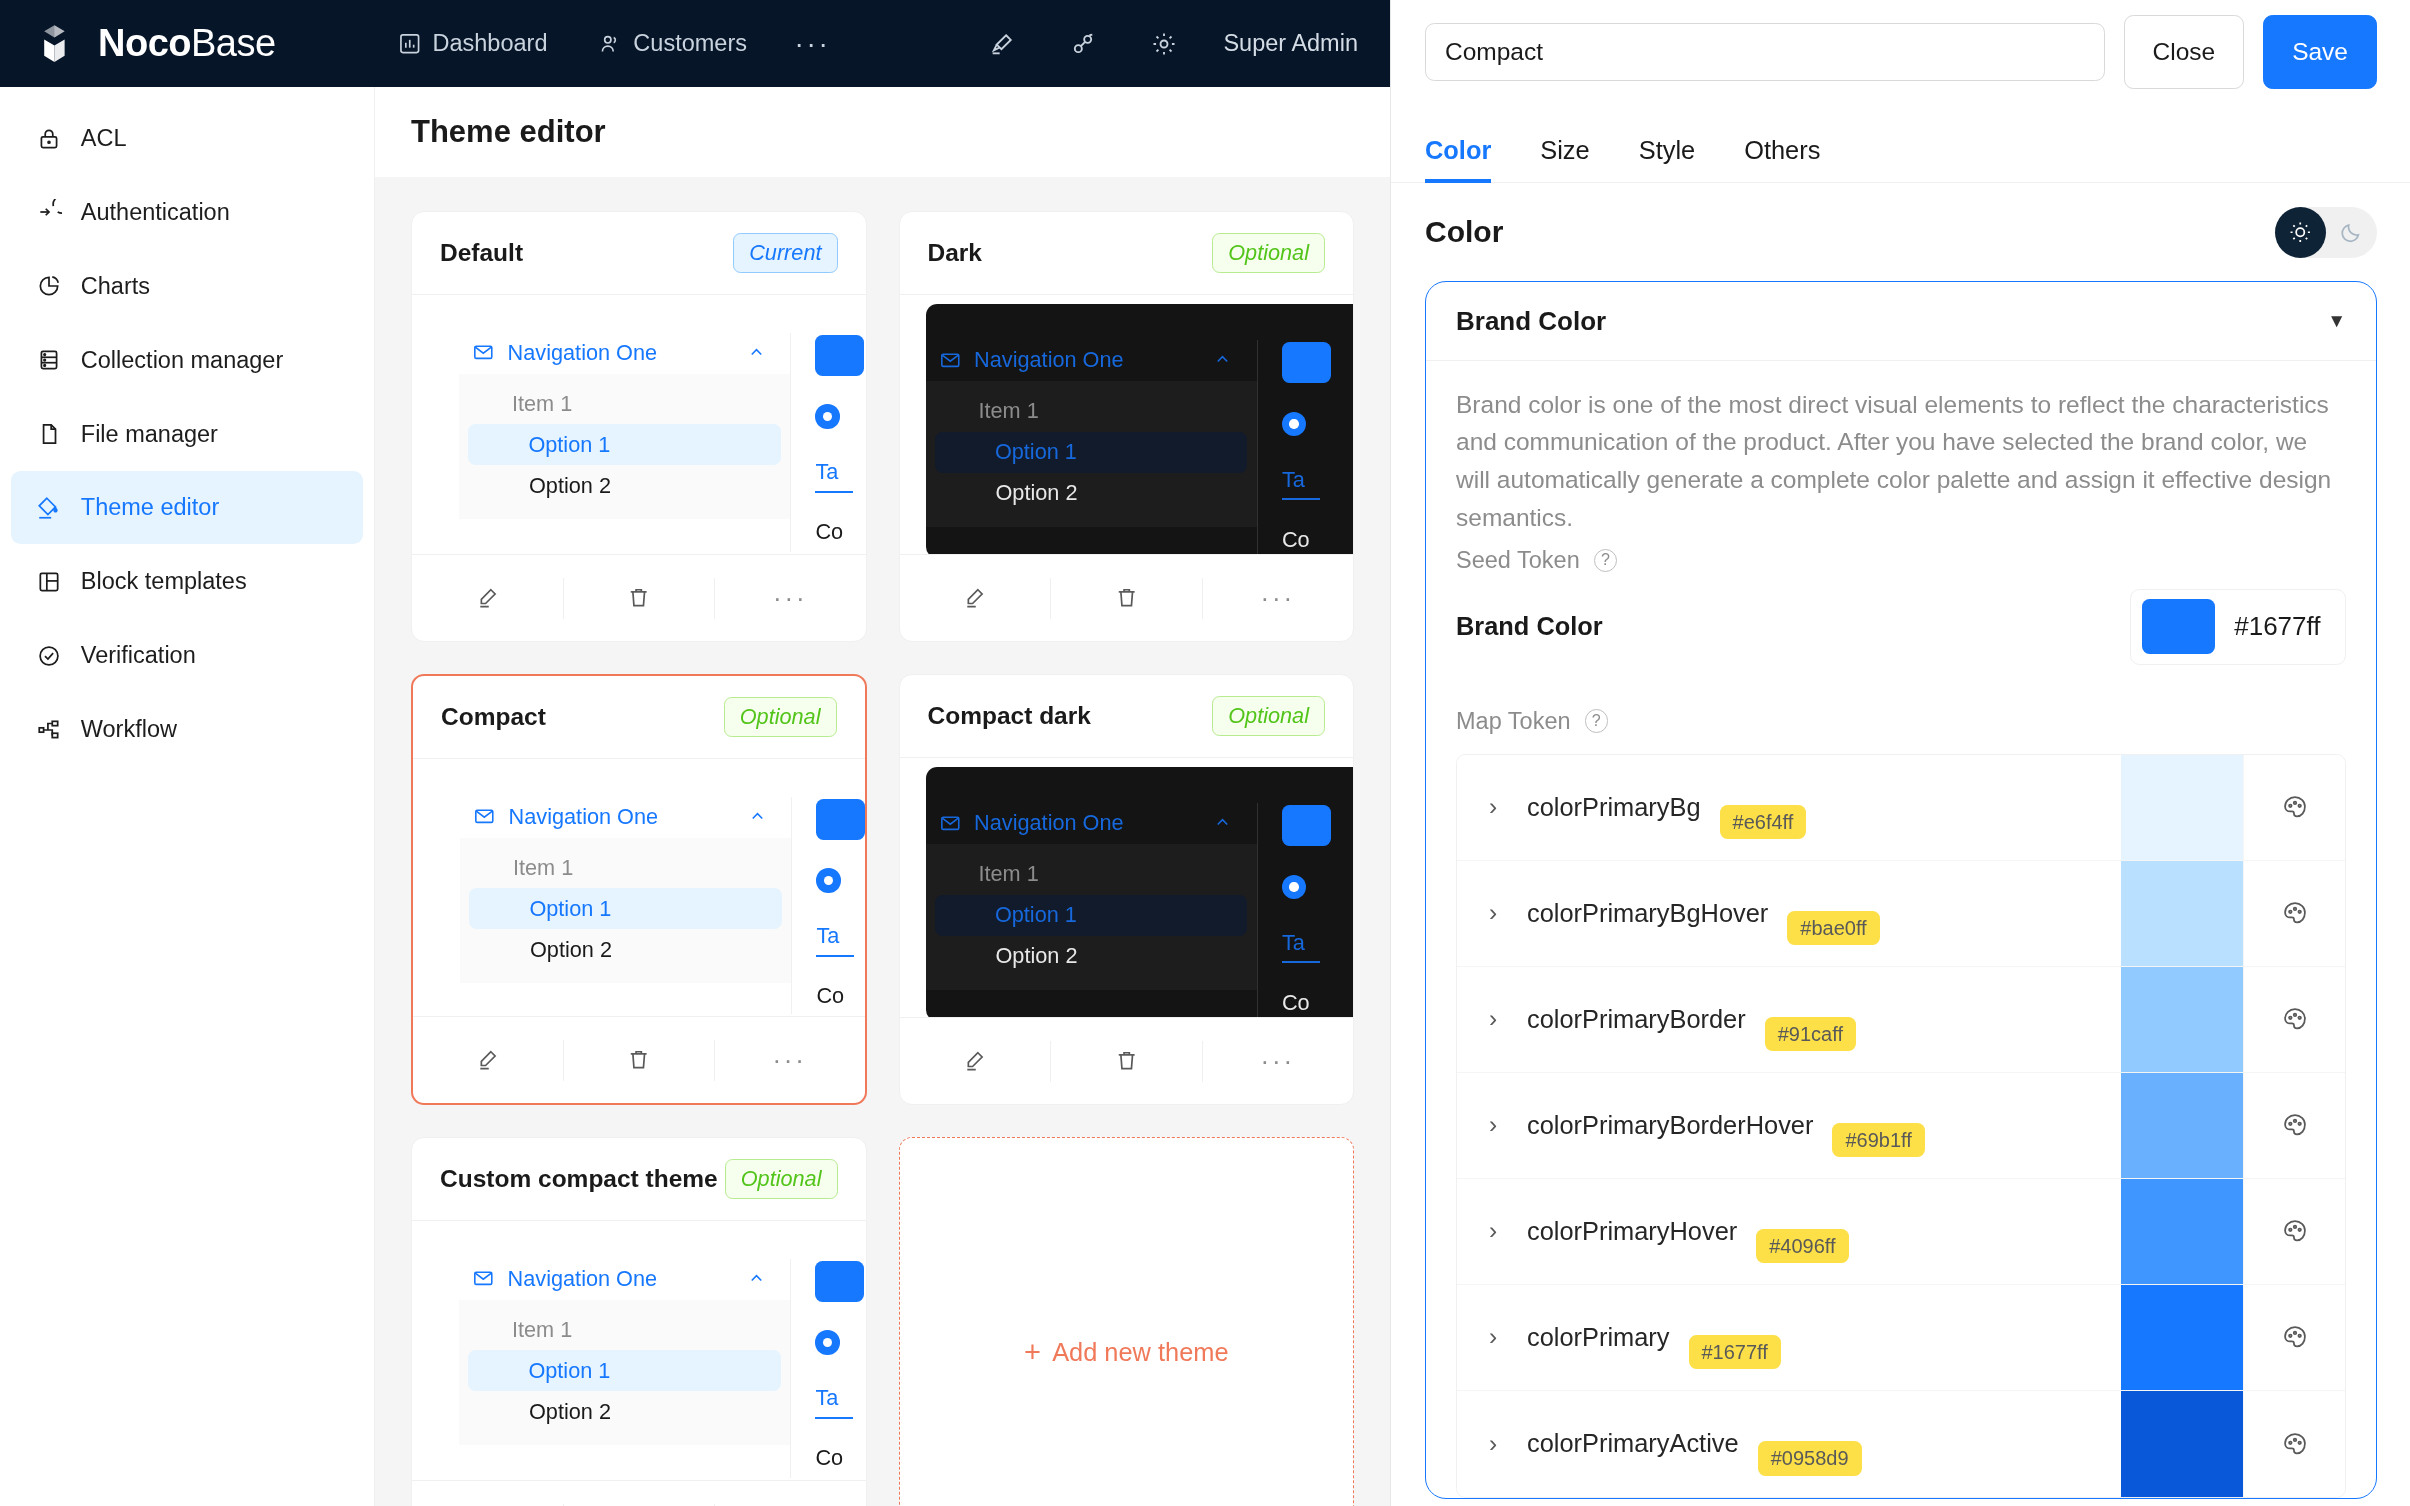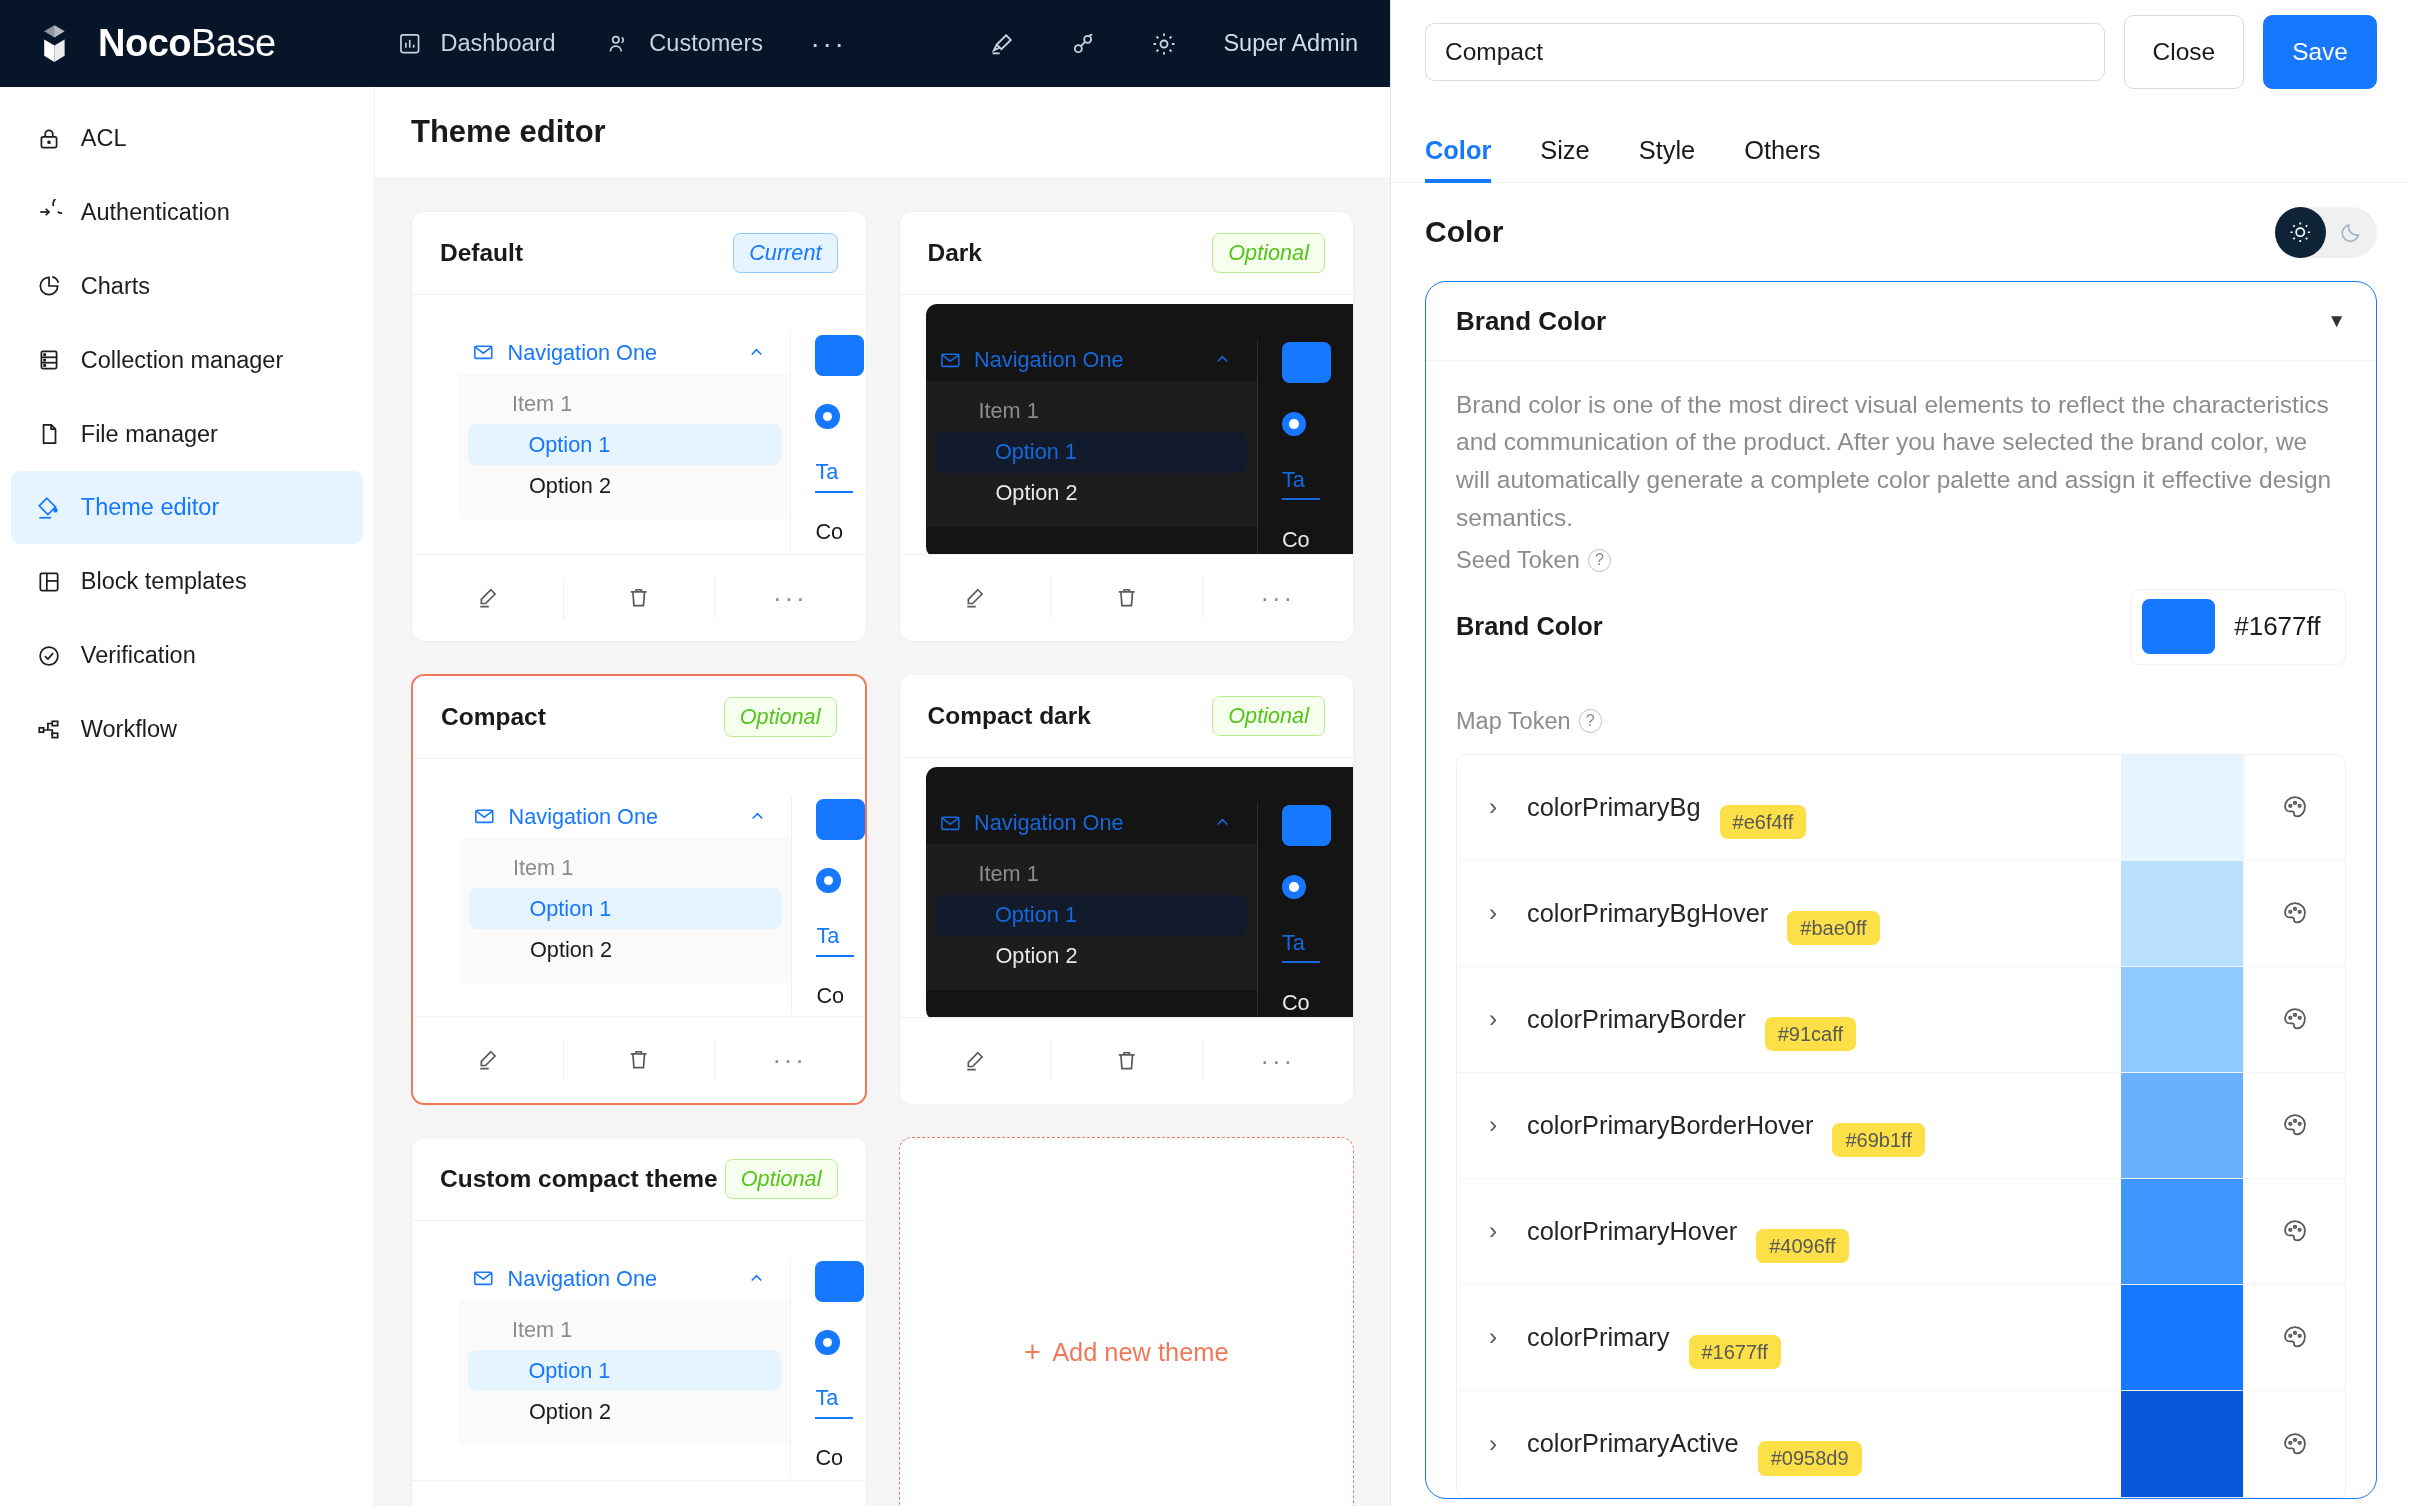--- a/index.html
+++ b/index.html
@@ -25,21 +25,21 @@
     display: flex; align-items: center;
     flex-shrink: 0; position: relative;
   }
   .brand { display: flex; align-items: center; gap: 15px; padding-left: 34px; width: 377px; }
   .brand-logo { width: 49px; height: 49px; flex-shrink: 0; }
   .brand-text { font-size: 38px; font-weight: 700; color: #ffffff; letter-spacing: -0.5px; white-space: nowrap; }
   .brand-text .light { font-weight: 300; color: #ffffff; }
 
   .topnav { display: flex; align-items: center; gap: 9.4px; height: 87px; }
   .topnav-item {
-    display: flex; align-items: center; gap: 19px;
+    display: flex; align-items: center; gap: 11px;
     padding: 0 21px; height: 87px;
     color: #c9d3de; font-size: 23.5px; white-space: nowrap;
     cursor: pointer;
   }
   .topnav-item svg { width: 23.5px; height: 23.5px; flex-shrink: 0; }
   .topnav-ellipsis {
     color: #c9d3de; font-size: 28px; padding: 0 17px;
     letter-spacing: 2.8px; cursor: pointer; line-height: 1;
     display:flex; align-items:center; height:87px;
   }
@@ -237,21 +237,21 @@
     height: 79px; display: flex; align-items: center; justify-content: space-between;
     padding: 0 30px; border-bottom: 0.9px solid #f0f0f0;
   }
   .bp-title { font-size: 26px; font-weight: 700; color: #1a1a1a; }
   .bp-caret { font-size: 19px; color: #333; }
   .bp-desc {
     padding: 24.5px 30px 9.4px 30px; font-size: 24.5px; line-height: 1.55;
     color: #8c8c8c;
   }
   .bp-tokens { padding: 0 30px 0 30px; }
-  .tok-label { display: flex; align-items: center; gap: 8px; font-size: 23.5px; color: #8c8c8c; }
+  .tok-label { display: flex; align-items: center; gap: 14px; font-size: 23.5px; color: #8c8c8c; }
   .qmark {
     width: 23.5px; height: 23.5px; border: 1.9px solid #bfbfbf; border-radius: 50%;
     display: inline-flex; align-items: center; justify-content: center;
     font-size: 16px; color: #8c8c8c; flex-shrink: 0;
   }
   .seed-row {
     display: flex; align-items: center; justify-content: space-between;
     margin-top: 15px; padding-bottom: 26px;
   }
   .seed-name { font-size: 25.4px; font-weight: 700; color: #1a1a1a; }

